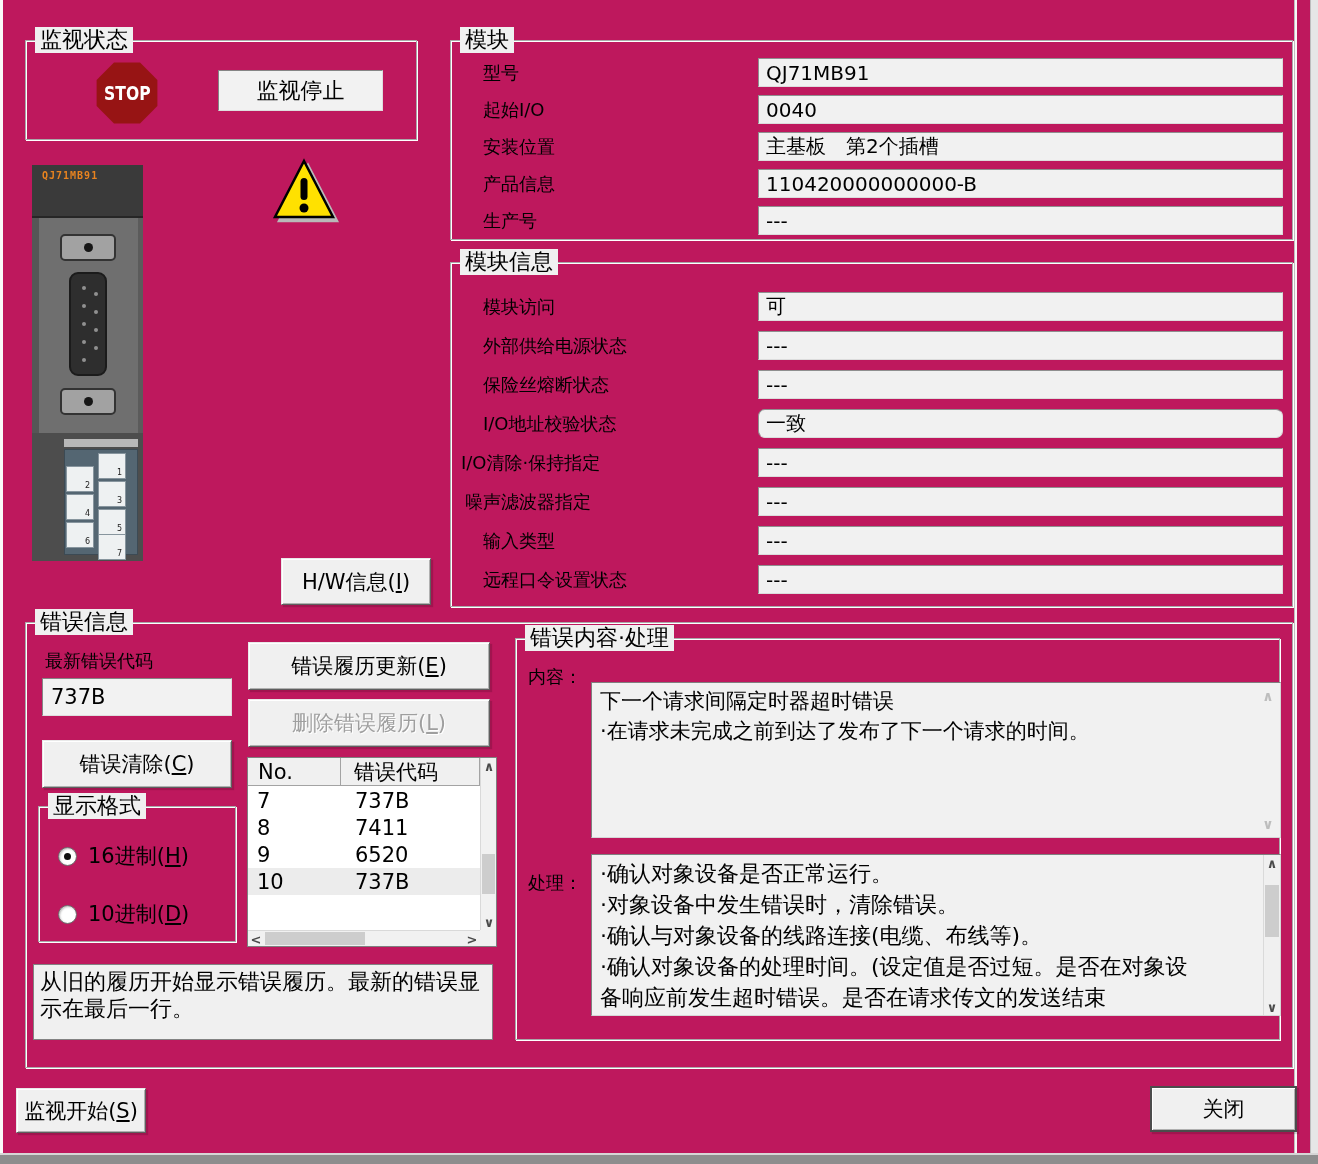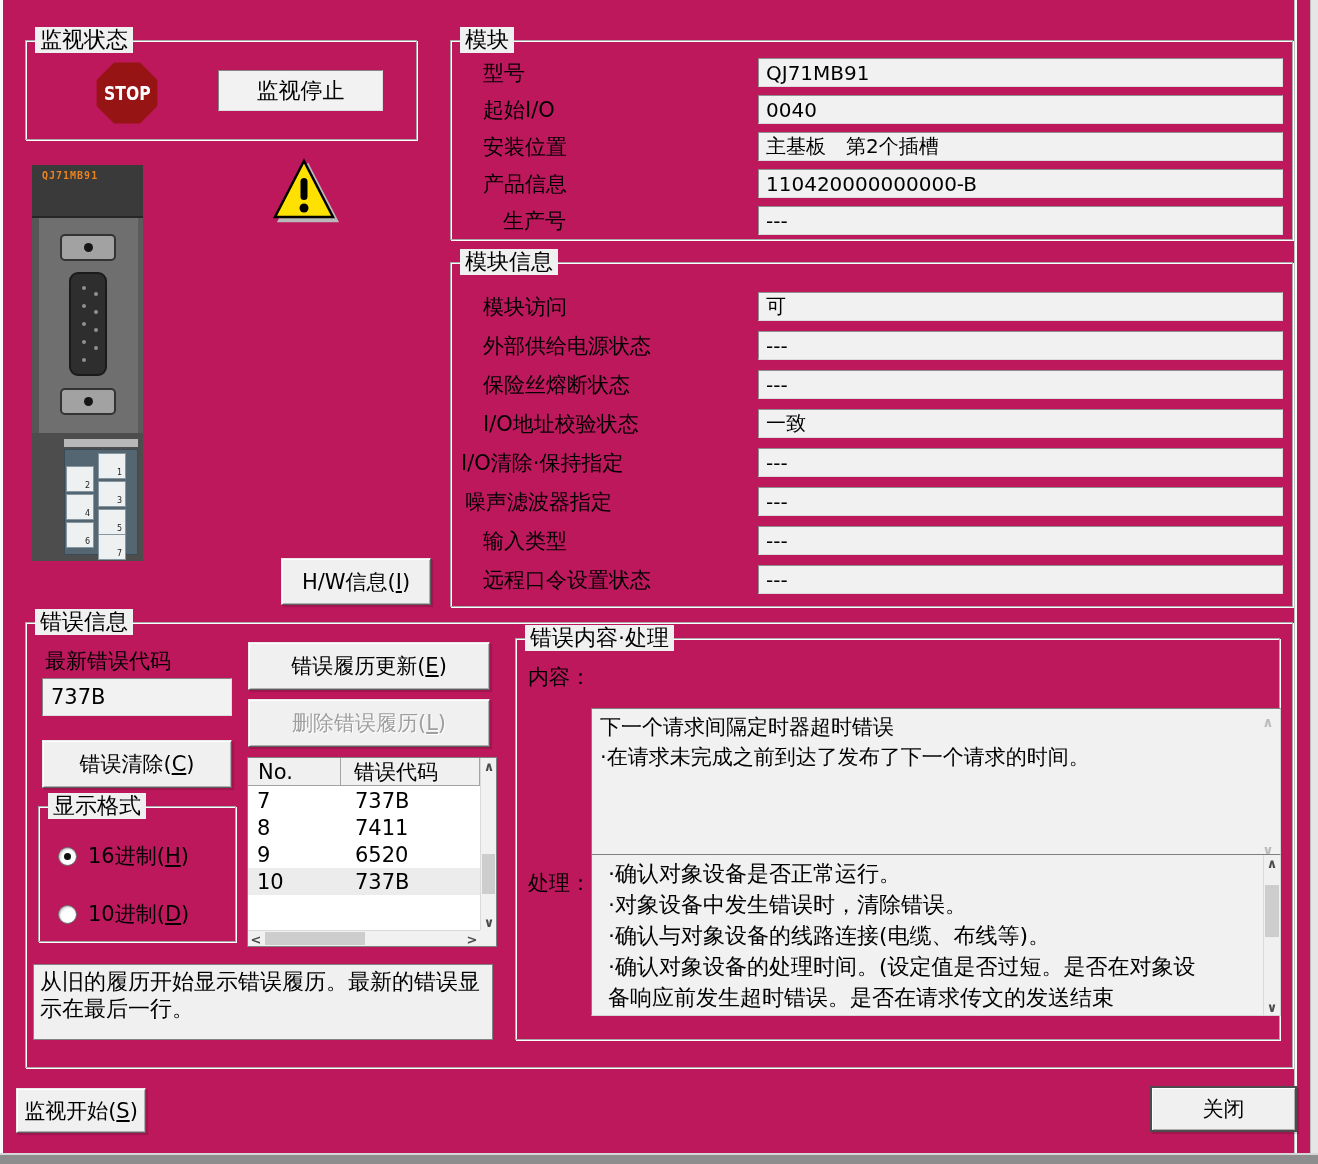--- a/index.html
+++ b/index.html
@@ -12,21 +12,21 @@
   .edge-bottom-line { position:absolute; left:0; top:1153px; width:100%; height:2px; background:#d6d6d6; }
   .edge-bottom { position:absolute; left:0; top:1155px; width:100%; height:9px; background:#8d8d8d; }
   .dlg-right-line { position:absolute; left:1294px; top:0; width:1px; height:1153px; background:#bfbfbf; }
   .dlg-right-hl { position:absolute; left:1295px; top:0; width:2px; height:1153px; background:#f8f8f8; }
   .edge-right-sliver { position:absolute; left:1310px; top:0; width:8px; height:1155px; background:#e6e6e6; border-left:1px solid #bdbdbd; }
 
   
   .group { position:absolute; border:1px solid #a9a9a9; box-shadow:inset 1px 1px 0 #ffffff, 1px 1px 0 #ffffff; }
   .group-label { position:absolute; top:-14px; left:9px; background:#f0f0f0; padding:0 5px; font-size:22px; line-height:26px; white-space:nowrap; }
 
-  .lbl { position:absolute; font-size:21px; line-height:26px; white-space:nowrap; }
+  .lbl { position:absolute; font-size:18px; line-height:26px; white-space:nowrap; }
 
   .field { position:absolute; height:29px; font-size:20px; padding:0 7px; display:flex; align-items:center;
            background:#f1f1f1; border:1px solid; border-color:#8f8f8f #dcdcdc #dcdcdc #8f8f8f; white-space:pre; overflow:hidden; }
 
   .sunkenbox { position:absolute; background:#f2f2f2; border:1px solid; border-color:#858585 #dedede #dedede #858585; }
 
   .btn { position:absolute; display:flex; align-items:center; justify-content:center; font-size:21px; white-space:nowrap;
          background:#f0f0f0; border:1px solid; border-color:#e9e9e9 #5f5f5f #5f5f5f #e9e9e9;
          box-shadow:inset 1px 1px 0 #ffffff, inset -1px -1px 0 #b0b0b0, 2px 2px 1px rgba(0,0,0,0.15); }
   .btn.disabled { color:#9f9f9f; text-shadow:1px 1px 0 #ffffff; }
@@ -144,34 +144,34 @@
     <div class="group-label">模块</div>
   </div>
   <div class="lbl" style="left:483px;top:60px;">型号</div>
   <div class="field" style="left:758px;top:58px;width:525px;">QJ71MB91</div>
   <div class="lbl" style="left:483px;top:97px;">起始I/O</div>
   <div class="field" style="left:758px;top:95px;width:525px;">0040</div>
   <div class="lbl" style="left:483px;top:134px;">安装位置</div>
   <div class="field" style="left:758px;top:132px;width:525px;">主基板　第2个插槽</div>
   <div class="lbl" style="left:483px;top:171px;">产品信息</div>
   <div class="field" style="left:758px;top:169px;width:525px;">110420000000000-B</div>
-  <div class="lbl" style="left:483px;top:208px;margin-left:20px;">生产号</div>
+  <div class="lbl" style="left:483px;top:208px;">生产号</div>
   <div class="field" style="left:758px;top:206px;width:525px;">---</div>
 
   <div class="group" style="left:450px;top:262px;width:843px;height:345px;padding-left:20px;">
     <div class="group-label">模块信息</div>
   </div>
   <div class="lbl" style="left:483px;top:294px;">模块访问</div>
   <div class="field" style="left:758px;top:292px;width:525px;">可</div>
   <div class="lbl" style="left:483px;top:333px;">外部供给电源状态</div>
   <div class="field" style="left:758px;top:331px;width:525px;">---</div>
   <div class="lbl" style="left:483px;top:372px;">保险丝熔断状态</div>
   <div class="field" style="left:758px;top:370px;width:525px;">---</div>
   <div class="lbl" style="left:483px;top:411px;">I/O地址校验状态</div>
-  <div class="field" style="left:758px;top:409px;width:525px;">一致</div>
+  <div class="field" style="left:758px;top:409px;width:525px;border-radius:7px;">一致</div>
   <div class="lbl" style="left:461px;top:450px;">I/O清除·保持指定</div>
   <div class="field" style="left:758px;top:448px;width:525px;">---</div>
   <div class="lbl" style="left:465px;top:489px;">噪声滤波器指定</div>
   <div class="field" style="left:758px;top:487px;width:525px;">---</div>
   <div class="lbl" style="left:483px;top:528px;">输入类型</div>
   <div class="field" style="left:758px;top:526px;width:525px;">---</div>
   <div class="lbl" style="left:483px;top:567px;">远程口令设置状态</div>
   <div class="field" style="left:758px;top:565px;width:525px;">---</div>
 
   <div class="btn mn" style="left:281px;top:558px;width:150px;height:47px;">H/W信息(<u>I</u>)</div>
@@ -231,29 +231,29 @@
     </div>
     <div class="sb-corner"></div>
   </div>
 
   <div class="notebox">从旧的履历开始显示错误履历。最新的错误显示在最后一行。</div>
 
   <div class="group" style="left:515px;top:638px;width:765px;height:402px;">
     <div class="group-label">错误内容·处理</div>
   </div>
   <div class="lbl" style="left:528px;top:664px;">内容：</div>
-  <div class="textbox" style="left:591px;top:708px;width:690px;height:156px;">
+  <div class="textbox" style="left:591px;top:682px;width:690px;height:156px;">
     <div class="tb-text" style="line-height:30px;padding-right:30px;">下一个请求间隔定时器超时错误
 ·在请求未完成之前到达了发布了下一个请求的时间。</div>
     <div class="tb-arrow light" style="top:4px;">∧</div>
     <div class="tb-arrow light" style="bottom:4px;">∨</div>
   </div>
   <div class="lbl" style="left:528px;top:870px;">处理：</div>
   <div class="textbox" style="left:591px;top:854px;width:690px;height:162px;font-size:22px;">
-    <div class="tb-text" style="right:17px;line-height:31px;padding-right:60px;margin-left:8px;">·确认对象设备是否正常运行。
+    <div class="tb-text" style="right:17px;line-height:31px;padding-right:60px;">·确认对象设备是否正常运行。
 ·对象设备中发生错误时，清除错误。
 ·确认与对象设备的线路连接(电缆、布线等)。
 ·确认对象设备的处理时间。(设定值是否过短。是否在对象设备响应前发生超时错误。是否在请求传文的发送结束</div>
     <div class="tb-vscroll">
       <div class="sb-arrow" style="top:0;left:0;">∧</div>
       <div class="sb-thumb" style="left:1px;right:1px;top:30px;height:52px;"></div>
       <div class="sb-arrow" style="bottom:0;left:0;">∨</div>
     </div>
   </div>
 

